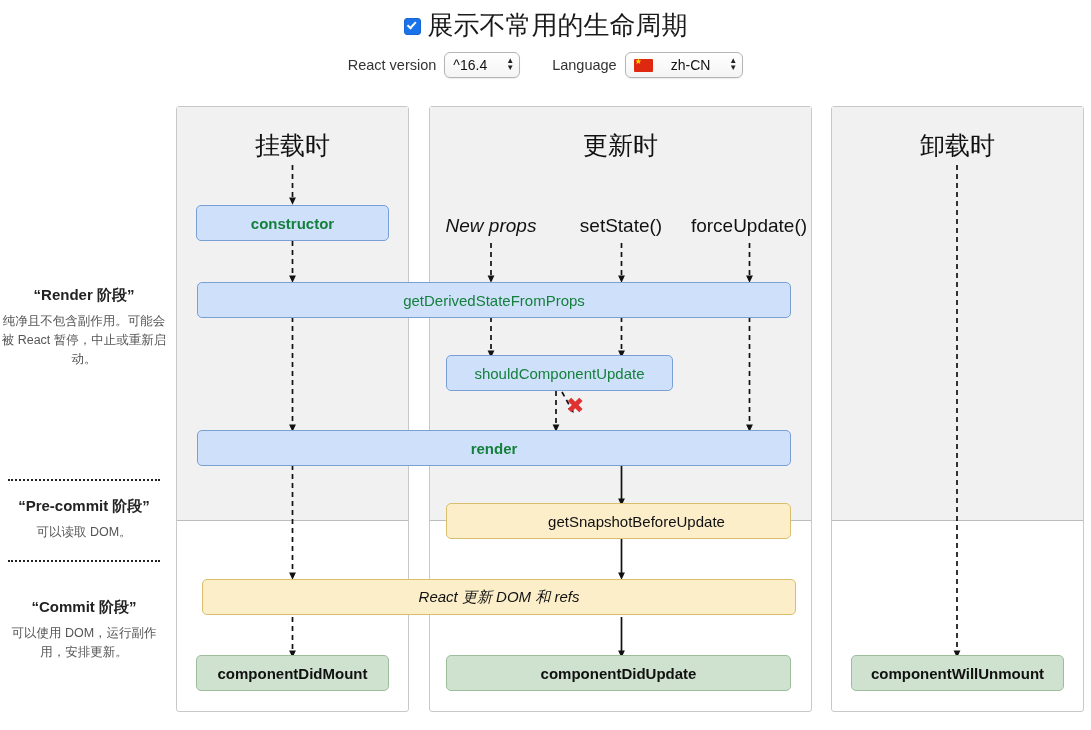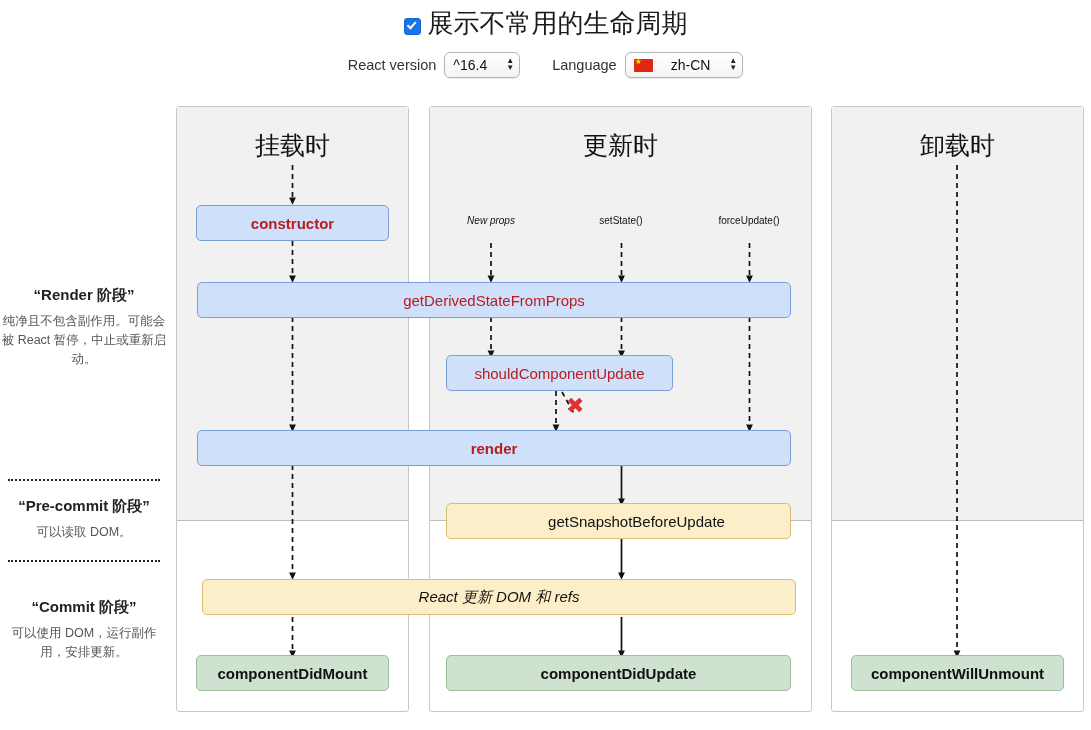--- a/index.html
+++ b/index.html
@@ -23,21 +23,20 @@
     left: 0; top: 0;
     width: 1091px;
     height: 96px;
   }
   #title-row {
     position: absolute;
     left: 0; top: 8px;
     width: 1091px;
     text-align: center;
     display: block;
-    font-family: Liberation Mono, monospace;
   }
   #title-label {
     display: inline-flex;
     align-items: center;
     gap: 7px;
     font-size: 26px;
     line-height: 34px;
     color: #1a1a1a;
     cursor: pointer;
   }
@@ -202,37 +201,37 @@
     box-sizing: border-box;
     border-radius: 5px;
     border: 1px solid;
     display: flex;
     align-items: center;
     justify-content: center;
     font-size: 15px;
     height: 36px;
     z-index: 5;
   }
-  .lbox.blue   { background: #cfe0fb; border-color: #7a9fd4; color: #b91c1c; }
+  .lbox.blue   { background: #cfe0fb; border-color: #7a9fd4; color: #15803d; }
   .lbox.yellow { background: #fbeec9; border-color: #d9bf6d; color: #111; }
   .lbox.green  { background: #cfe2cf; border-color: #9dbe9d; color: #111; }
   .lbox.bold   { font-weight: bold; }
   .lbox.italic { font-style: italic; }
 
   
   svg#wires {
     position: absolute;
     left: 0; top: 0;
     width: 1091px; height: 730px;
     pointer-events: none;
     z-index: 3;
   }
   .trig-label {
     position: absolute;
-    font-size: 10px;
+    font-size: 19px;
     color: #111;
     text-align: center;
     z-index: 4;
     white-space: nowrap;
   }
   .trig-label.italic { font-style: italic; }
   .xmark {
     position: absolute;
     color: #e03131;
     font-size: 22px;

